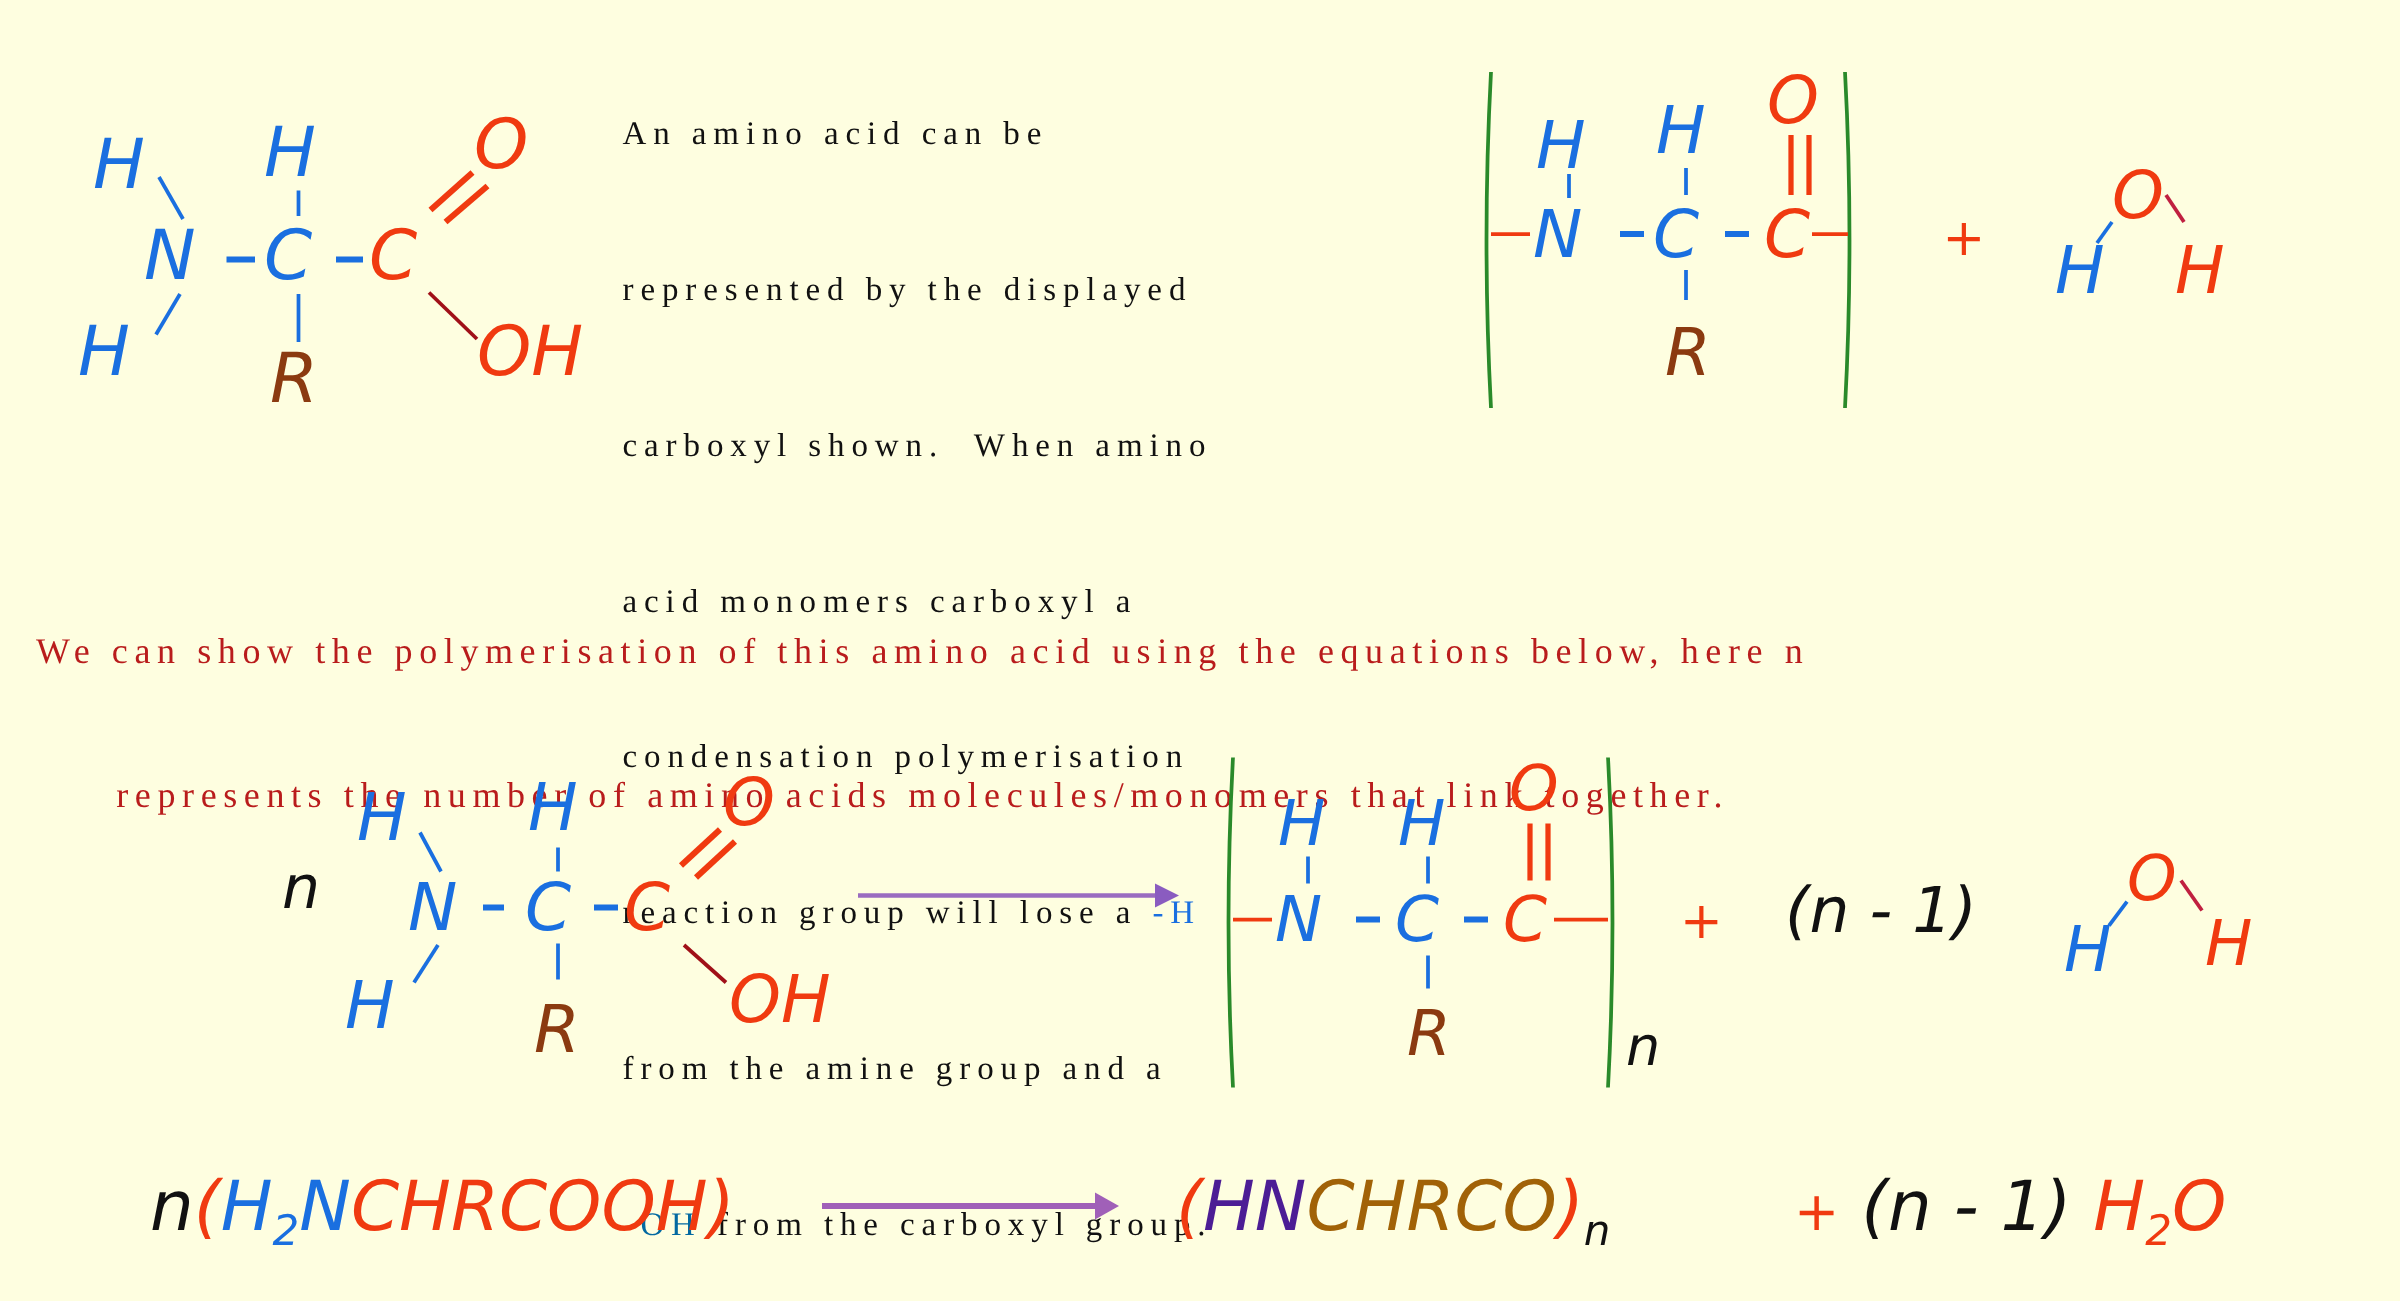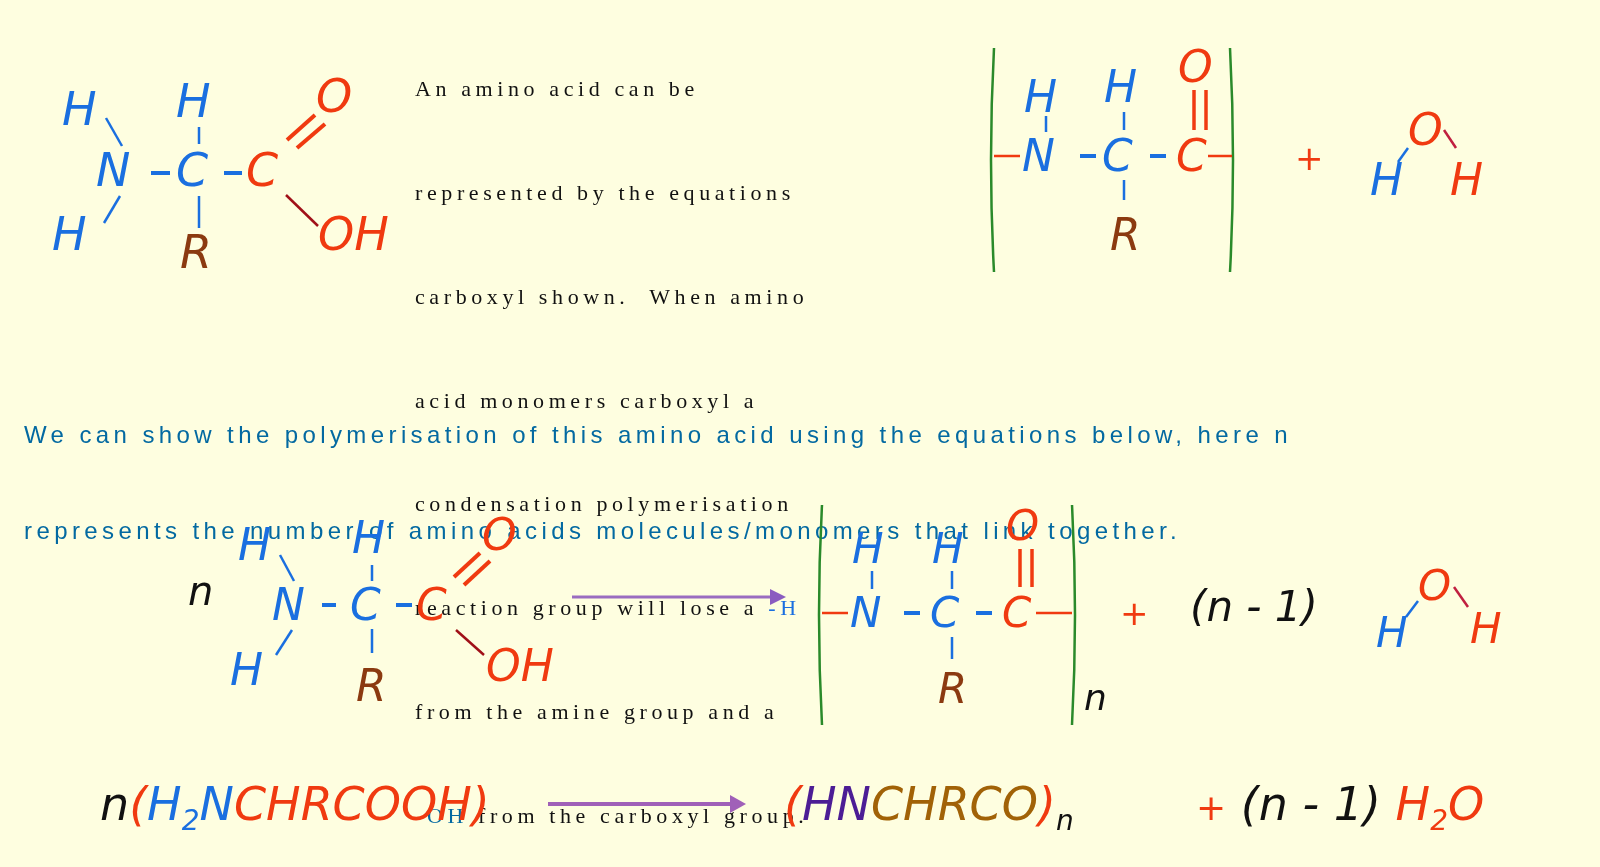--- a/index.html
+++ b/index.html
@@ -1,20 +1,20 @@
 <!DOCTYPE html>
 <html><head>
 <meta charset="utf-8">
 <style>
   html, body { margin:0; padding:0; }
   body { width:1600px; height:867px; background:#fefee0; position:relative; overflow:hidden; font-family:"DejaVu Sans", sans-serif; }
   .abs { position:absolute; }
   .chem { font-family:"DejaVu Sans", sans-serif; font-style:italic;margin-left:16px; }
   .para { font-family:Liberation Serif, serif; font-size:22px; letter-spacing:4.6px; line-height:34.6px; color:#111; white-space:pre; }
-  .para2 { font-family:Liberation Sans, sans-serif; font-size:24px; letter-spacing:4.4px; line-height:32px; color:#0369a1; white-space:pre; }
+  .para2 { font-family:Liberation Serif, serif; font-size:24px; letter-spacing:4.4px; line-height:32px; color:#b91c1c; white-space:pre;text-align:center; }
   svg text { font-family:"DejaVu Sans", sans-serif; font-style:italic; }
 </style>
 </head>
 <body>
 
 <svg class="abs" style="left:40px;top:60px" width="370" height="230" viewBox="0 0 370 230">
   <text x="22" y="65" font-size="46" fill="#1a6fe0">H</text>
   <line x1="66" y1="58" x2="82" y2="86" stroke="#1a6fe0" stroke-width="2.5"></line>
   <text x="56" y="126" font-size="46" fill="#1a6fe0">N</text>
   <line x1="80" y1="136" x2="64" y2="163" stroke="#1a6fe0" stroke-width="2.5"></line>
@@ -29,21 +29,21 @@
   <text x="206" y="126" font-size="46" fill="#f03a10">C</text>
   <line x1="247" y1="80" x2="275" y2="55" stroke="#f03a10" stroke-width="4"></line>
   <line x1="257" y1="88" x2="285" y2="64" stroke="#f03a10" stroke-width="4"></line>
   <text x="276" y="52" font-size="46" fill="#f03a10">O</text>
   <line x1="246" y1="135" x2="278" y2="166" stroke="#a01018" stroke-width="2.5"></line>
   <text x="278" y="190" font-size="46" fill="#f03a10">OH</text>
 </svg>
 
 <div class="abs para" style="left:415px;top:3px">
   <div>An amino acid can be</div>
-  <div>represented by the equations</div>
+  <div>represented by the displayed</div>
   <div>carboxyl shown.  When amino</div>
   <div>acid monomers carboxyl a</div>
   <div>condensation polymerisation</div>
   <div><span>reaction group will lose a </span><span style="color:#1a6fe0">-H</span></div>
   <div>from the amine group and a</div>
   <div><span style="color:#0369a1">-OH</span><span> from the carboxyl group.</span></div>
 </div>
 
 <svg class="abs" style="left:980px;top:40px" width="580" height="240" viewBox="0 0 580 240">
   <path d="M14 8 Q8 120 14 232" stroke="#2a8a2a" stroke-width="2.5" fill="none"></path>

